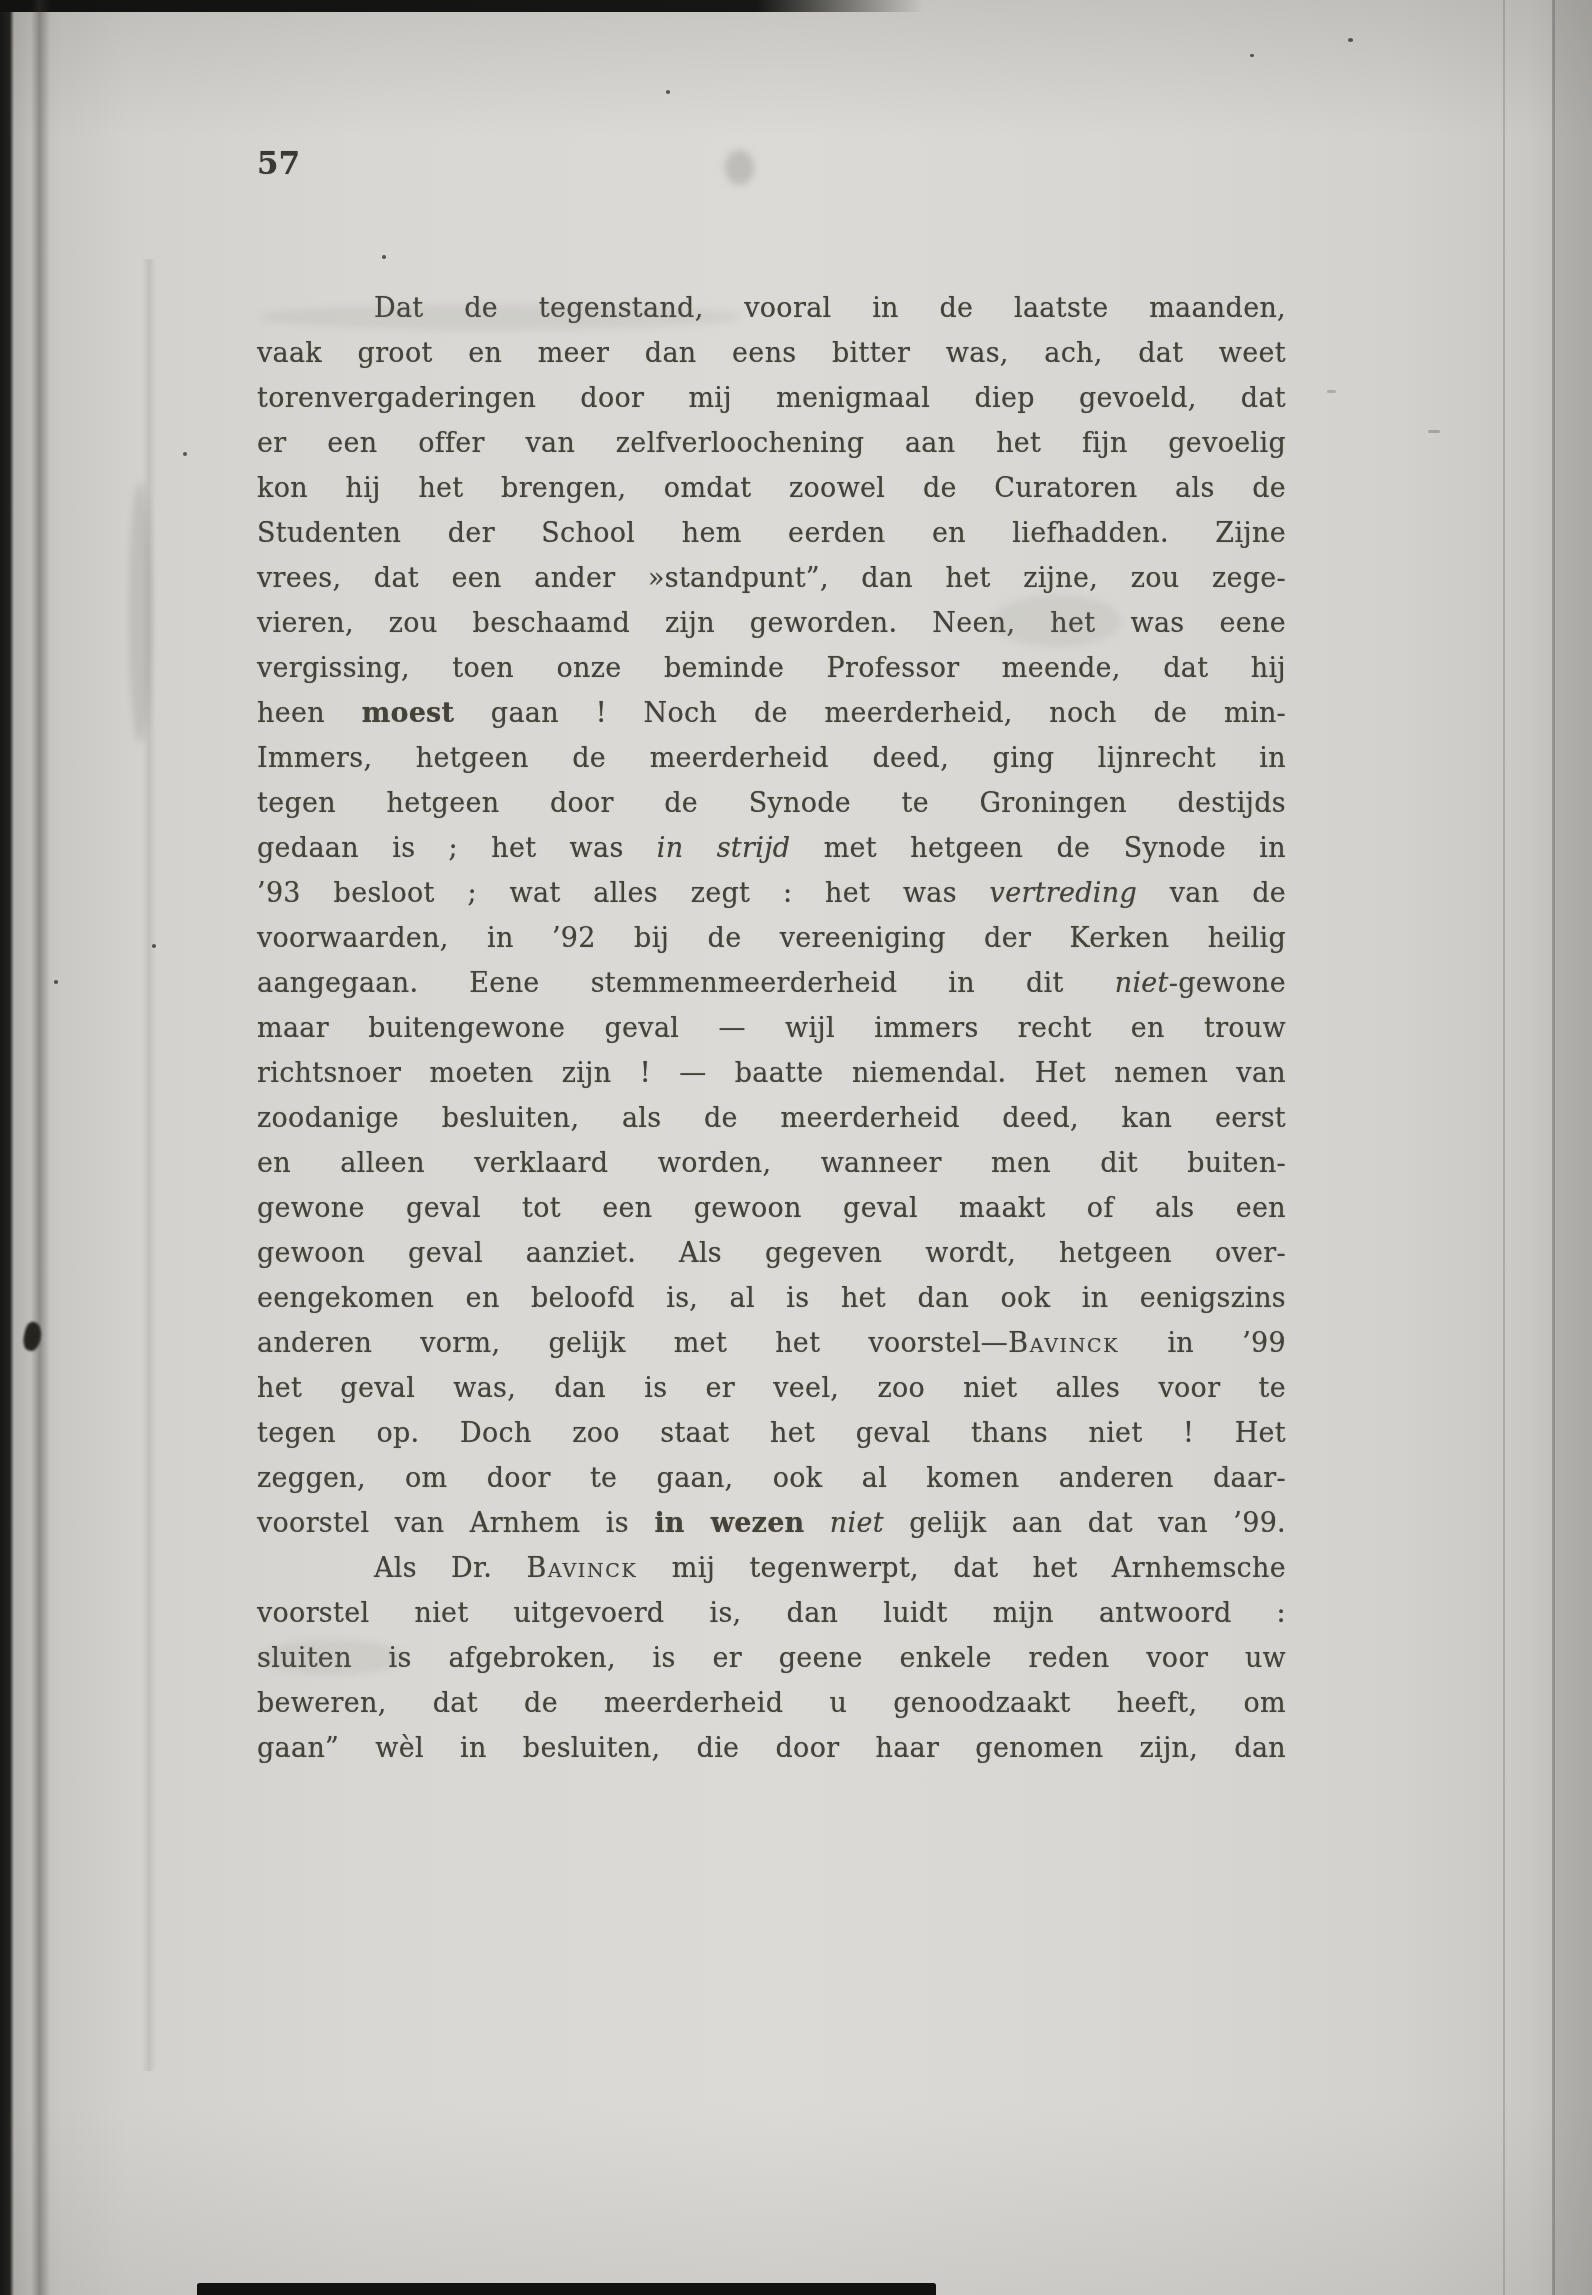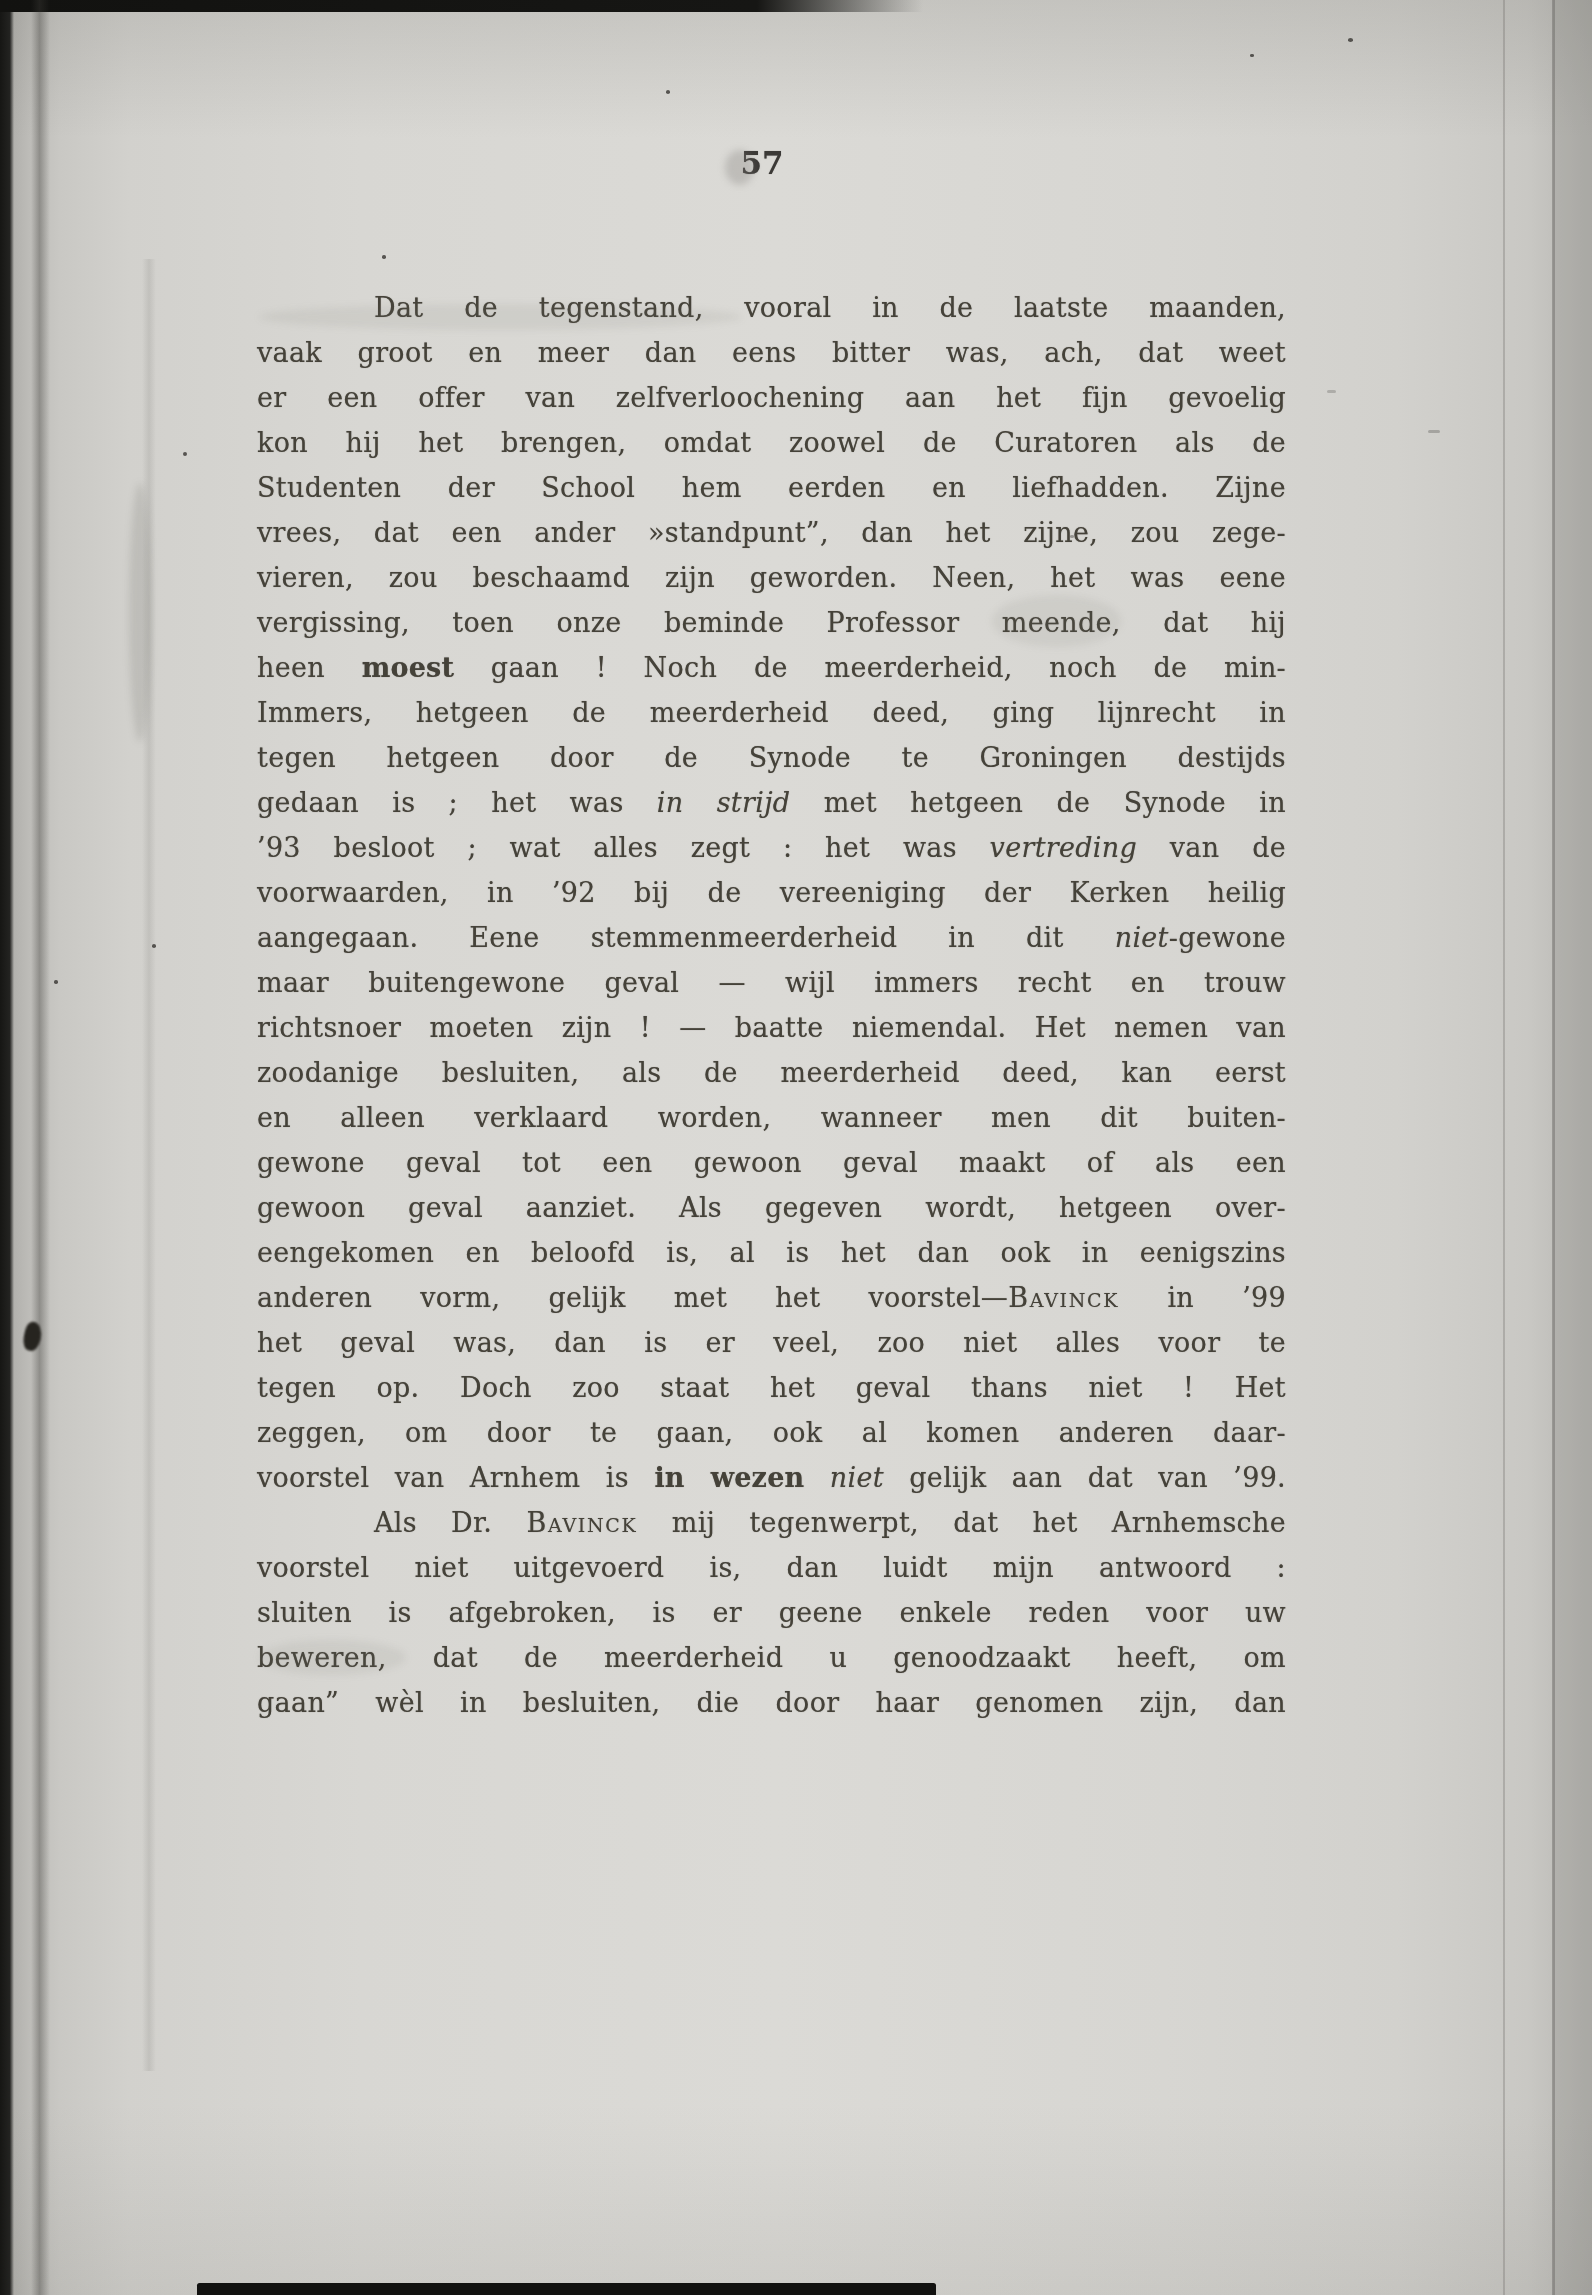--- a/index.html
+++ b/index.html
@@ -53,21 +53,20 @@
     background: rgba(92,91,87,0.40);
   }
   .right-margin-shade {
     position: absolute; left: 1553px; top: 0; width: 39px; height: 2295px;
     background: rgba(110,109,104,0.18);
   }
 
   
   .page-number {
     position: absolute; left: 257px; top: 145px; width: 1010px;
-    text-align: center;
     font-size: 31px; font-weight: bold;
     color: #3b3936;
     text-shadow: 0 0 0.9px rgba(59,57,54,0.55);
   }
 
   
   .text-block {
     position: absolute; left: 257px; top: 285px; width: 1029px;
     color: #454239;
     font-size: 27px;
@@ -114,20 +113,21 @@
   <div class="page-edge-line-1"></div>
   <div class="page-edge-line-2"></div>
   <div class="right-margin-shade"></div>
   <div class="blob-left"></div>
 
   <div class="page-number">57</div>
 
   <div class="text-block" id="text-block">
       <div class="line indent"><span>Dat de tegenstand, vooral in de laatste maanden,</span></div>
       <div class="line"><span>vaak groot en meer dan eens bitter was, ach, dat weet</span></div>
+      <div class="line"><span>torenvergaderingen door mij menigmaal diep gevoeld, dat</span></div>
       <div class="line"><span>er een offer van zelfverloochening aan het fijn gevoelig</span></div>
       <div class="line"><span>kon hij het brengen, omdat zoowel de Curatoren als de</span></div>
       <div class="line"><span>Studenten der School hem eerden en liefhadden.  Zijne</span></div>
       <div class="line"><span>vrees, dat een ander »standpunt”, dan het zijne, zou zege-</span></div>
       <div class="line"><span>vieren, zou beschaamd zijn geworden.  Neen, het was eene</span></div>
       <div class="line"><span>vergissing, toen onze beminde Professor meende, dat hij</span></div>
       <div class="line"><span>heen </span><span class="bold">moest</span><span> gaan !  Noch de meerderheid, noch de min-</span></div>
       <div class="line"><span>Immers, hetgeen de meerderheid deed, ging lijnrecht in</span></div>
       <div class="line"><span>tegen hetgeen door de Synode te Groningen destijds</span></div>
       <div class="line"><span>gedaan is ; het was </span><span class="italic">in strijd</span><span> met hetgeen de Synode in</span></div>

